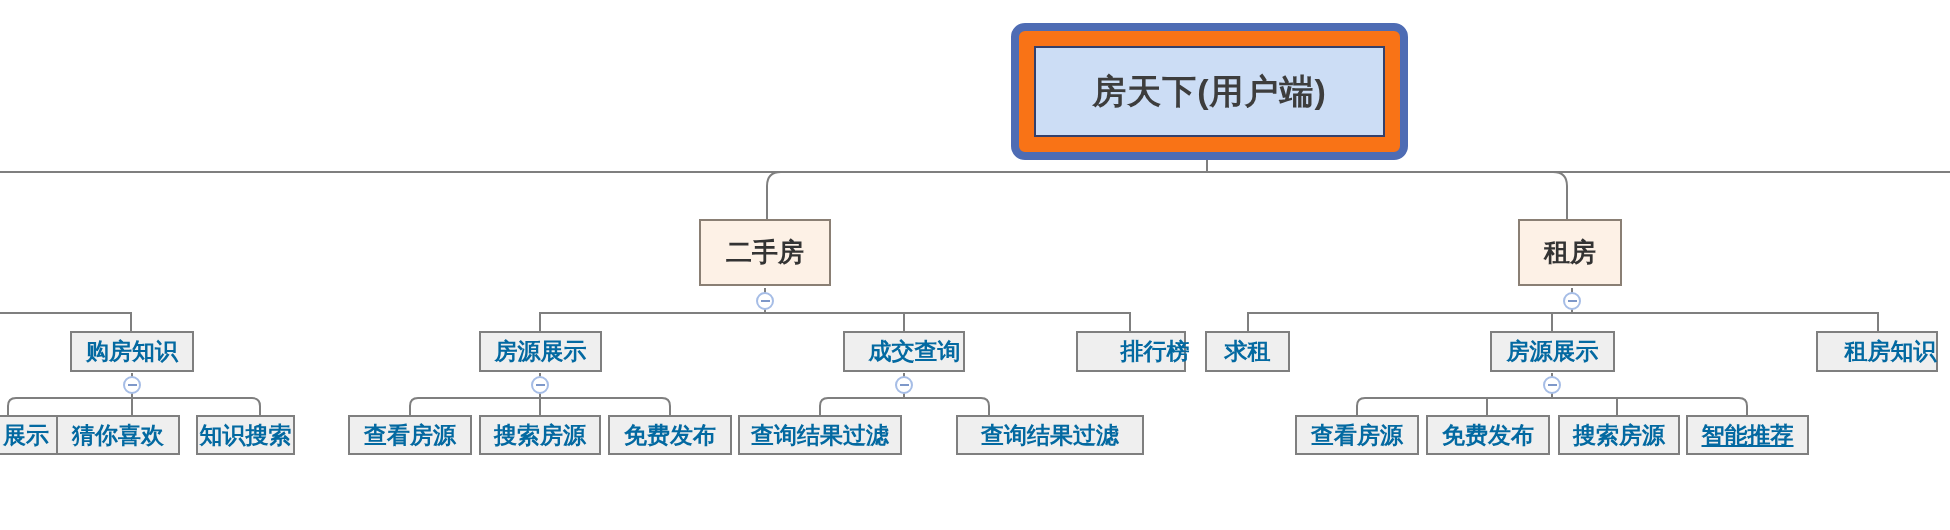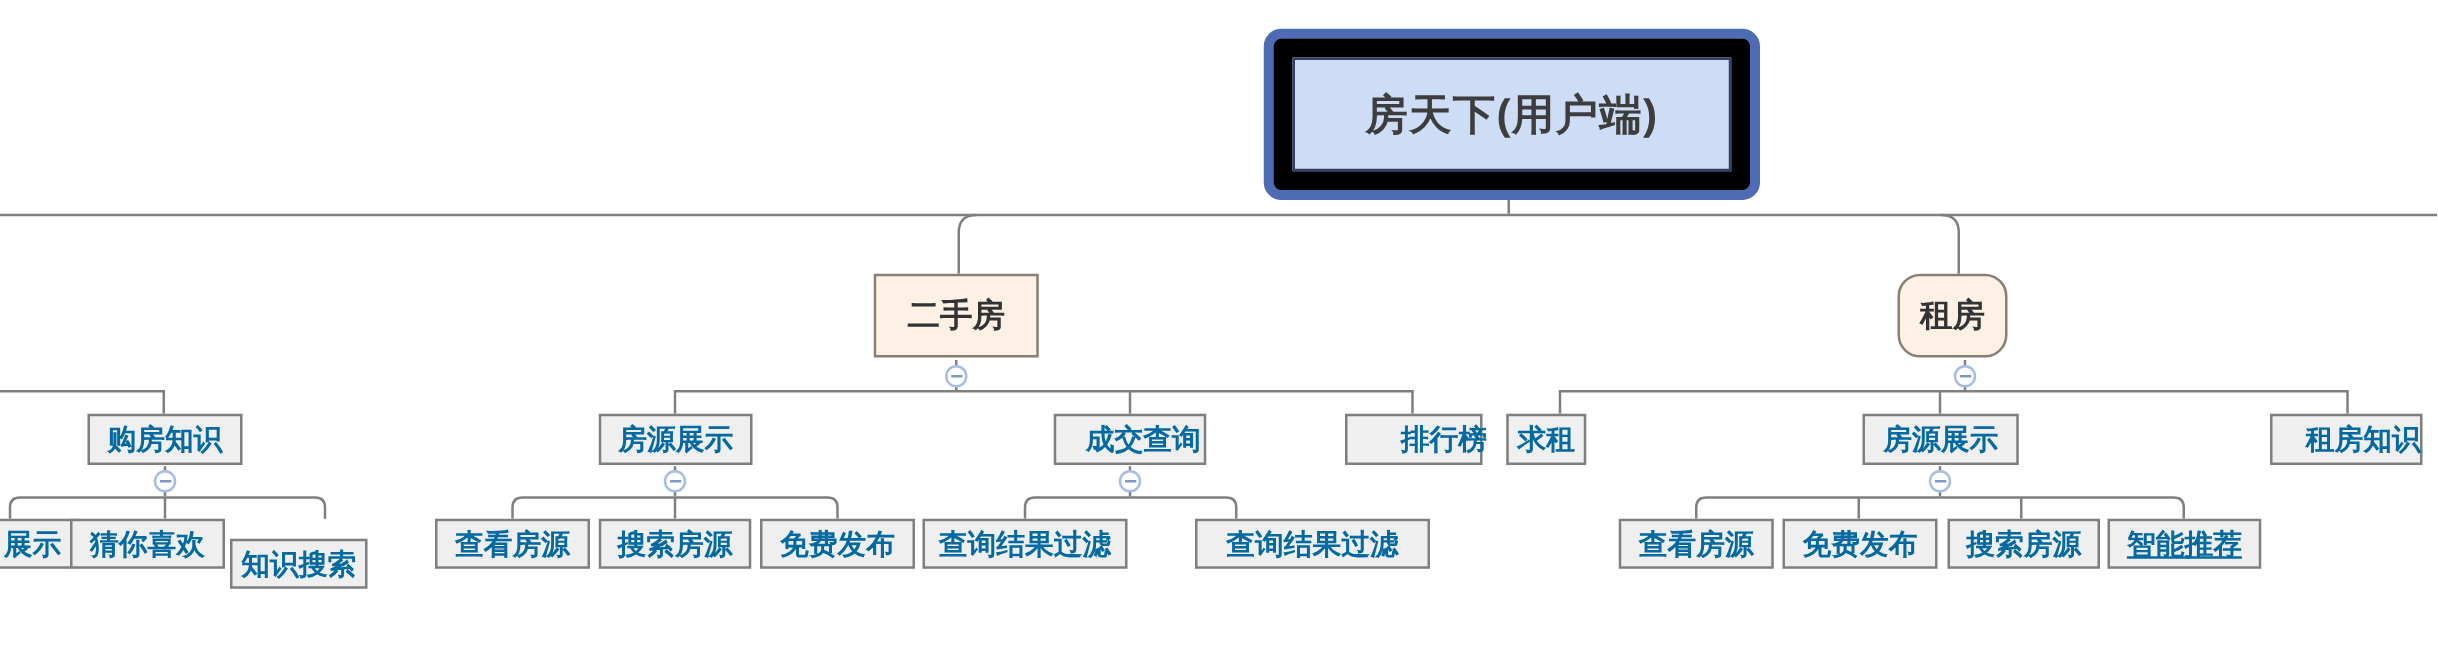--- a/index.html
+++ b/index.html
@@ -10,21 +10,21 @@
     background:#ffffff;
     font-family:"Liberation Sans","DejaVu Sans",sans-serif;
   }
   .lines{position:absolute;left:0;top:0;width:1950px;height:530px;}
   .lines path{stroke:#7f7f7f;stroke-width:2;fill:none;}
 
   
   .root-ring{
     position:absolute;left:1011px;top:23px;width:397px;height:137px;
     box-sizing:border-box;border:8px solid #4e6cb4;border-radius:14px;
-    background:#000000;padding:15px;
+    background:#f97316;padding:15px;
   }
   .root-box{
     width:100%;height:100%;box-sizing:border-box;
     border:2px solid #34406b;background:#ccddf5;
     display:flex;align-items:center;justify-content:center;
     font-size:34px;font-weight:bold;color:#3d3d3d;
     letter-spacing:1px;
   }
 
   .node{
@@ -87,33 +87,33 @@
     <path d="M1357 415 V406 Q1357 398 1365 398 H1739 Q1747 398 1747 406 V415"></path>
     <path d="M1487 398 V415"></path>
     <path d="M1617 398 V415"></path>
   </svg>
 
   <div class="root-ring">
     <div class="root-box">房天下(用户端)</div>
   </div>
 
   <div class="node node--branch" style="left:699px;width:132px;">二手房</div>
-  <div class="node node--branch" style="left:1518px;width:88px;border-radius:18px;">租房</div>
+  <div class="node node--branch" style="left:1518px;width:104px;">租房</div>
 
   <div class="node node--topic row2" style="left:70px;width:124px;">购房知识</div>
   <div class="node node--topic row2" style="left:479px;width:123px;">房源展示</div>
   <div class="node node--topic row2" style="left:843px;width:122px;padding-left:21px;">成交查询</div>
   <div class="node node--topic row2" style="left:1076px;width:110px;padding-left:48px;">排行榜</div>
-  <div class="node node--topic row2" style="left:1205px;width:64px;">求租</div>
+  <div class="node node--topic row2" style="left:1205px;width:85px;">求租</div>
   <div class="node node--topic row2" style="left:1490px;width:125px;">房源展示</div>
   <div class="node node--topic row2" style="left:1816px;width:122px;padding-left:27px;">租房知识</div>
 
   <div class="node node--topic row3 node--truncated" style="left:-62px;width:125px;">展示</div>
   <div class="node node--topic row3" style="left:56px;width:124px;text-align:right;">猜你喜欢</div>
-  <div class="node node--topic row3" style="left:184px;width:110px;margin-top:16px;">知识搜索</div>
+  <div class="node node--topic row3" style="left:196px;width:99px;">知识搜索</div>
 
   <div class="node node--topic row3" style="left:348px;width:124px;">查看房源</div>
   <div class="node node--topic row3" style="left:479px;width:122px;">搜索房源</div>
   <div class="node node--topic row3" style="left:608px;width:124px;">免费发布</div>
 
   <div class="node node--topic row3" style="left:738px;width:164px;">查询结果过滤</div>
   <div class="node node--topic row3" style="left:956px;width:188px;font-family:Liberation Mono, monospace;">查询结果过滤</div>
 
   <div class="node node--topic row3" style="left:1295px;width:124px;">查看房源</div>
   <div class="node node--topic row3" style="left:1426px;width:124px;">免费发布</div>

